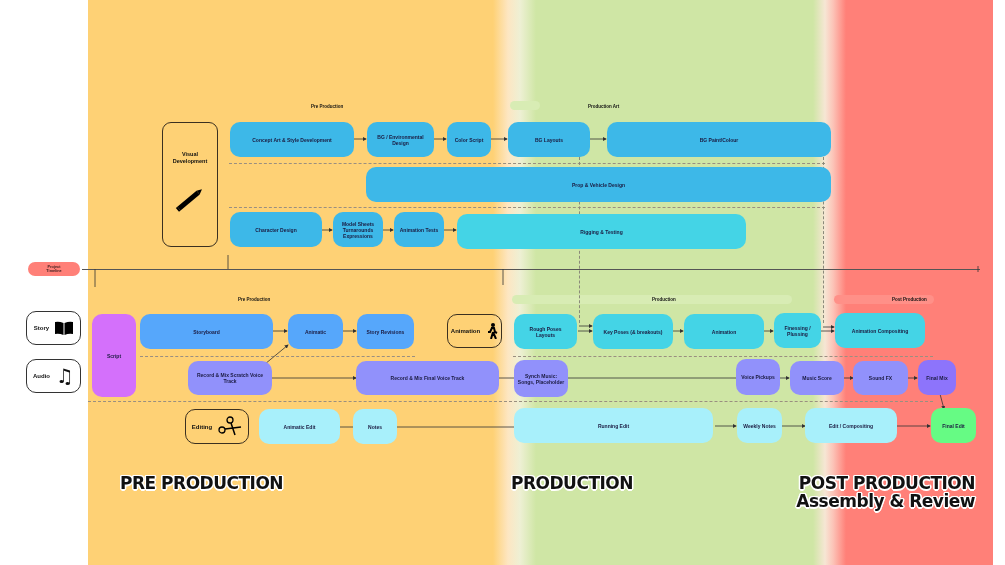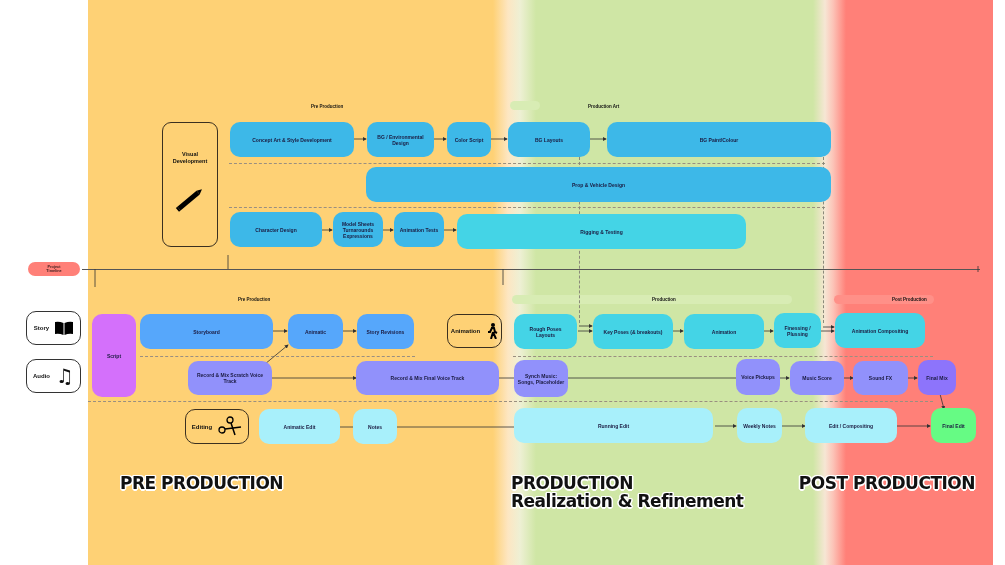--- a/index.html
+++ b/index.html
@@ -223,17 +223,17 @@
 <div class="node lightcyan" style="left:514px;top:408px;width:199px;height:35px;">Running Edit</div>
 <div class="node lightcyan" style="left:737px;top:408px;width:45px;height:35px;">Weekly Notes</div>
 <div class="node lightcyan" style="left:805px;top:408px;width:92px;height:35px;">Edit / Compositing</div>
 <div class="node green" style="left:931px;top:408px;width:45px;height:35px;">Final Edit</div>
 
 <div class="phase" style="left:120px;top:474px;">
   <div>PRE PRODUCTION</div>
 </div>
 <div class="phase" style="left:511px;top:474px;">
   <div>PRODUCTION</div>
-  <div>Realization &amp; Refinement</div>
 </div>
 <div class="phase right" style="right:30px;top:474px;">
   <div>POST PRODUCTION</div>
+  <div>Assembly &amp; Review</div>
 </div>
 
 </body></html>

